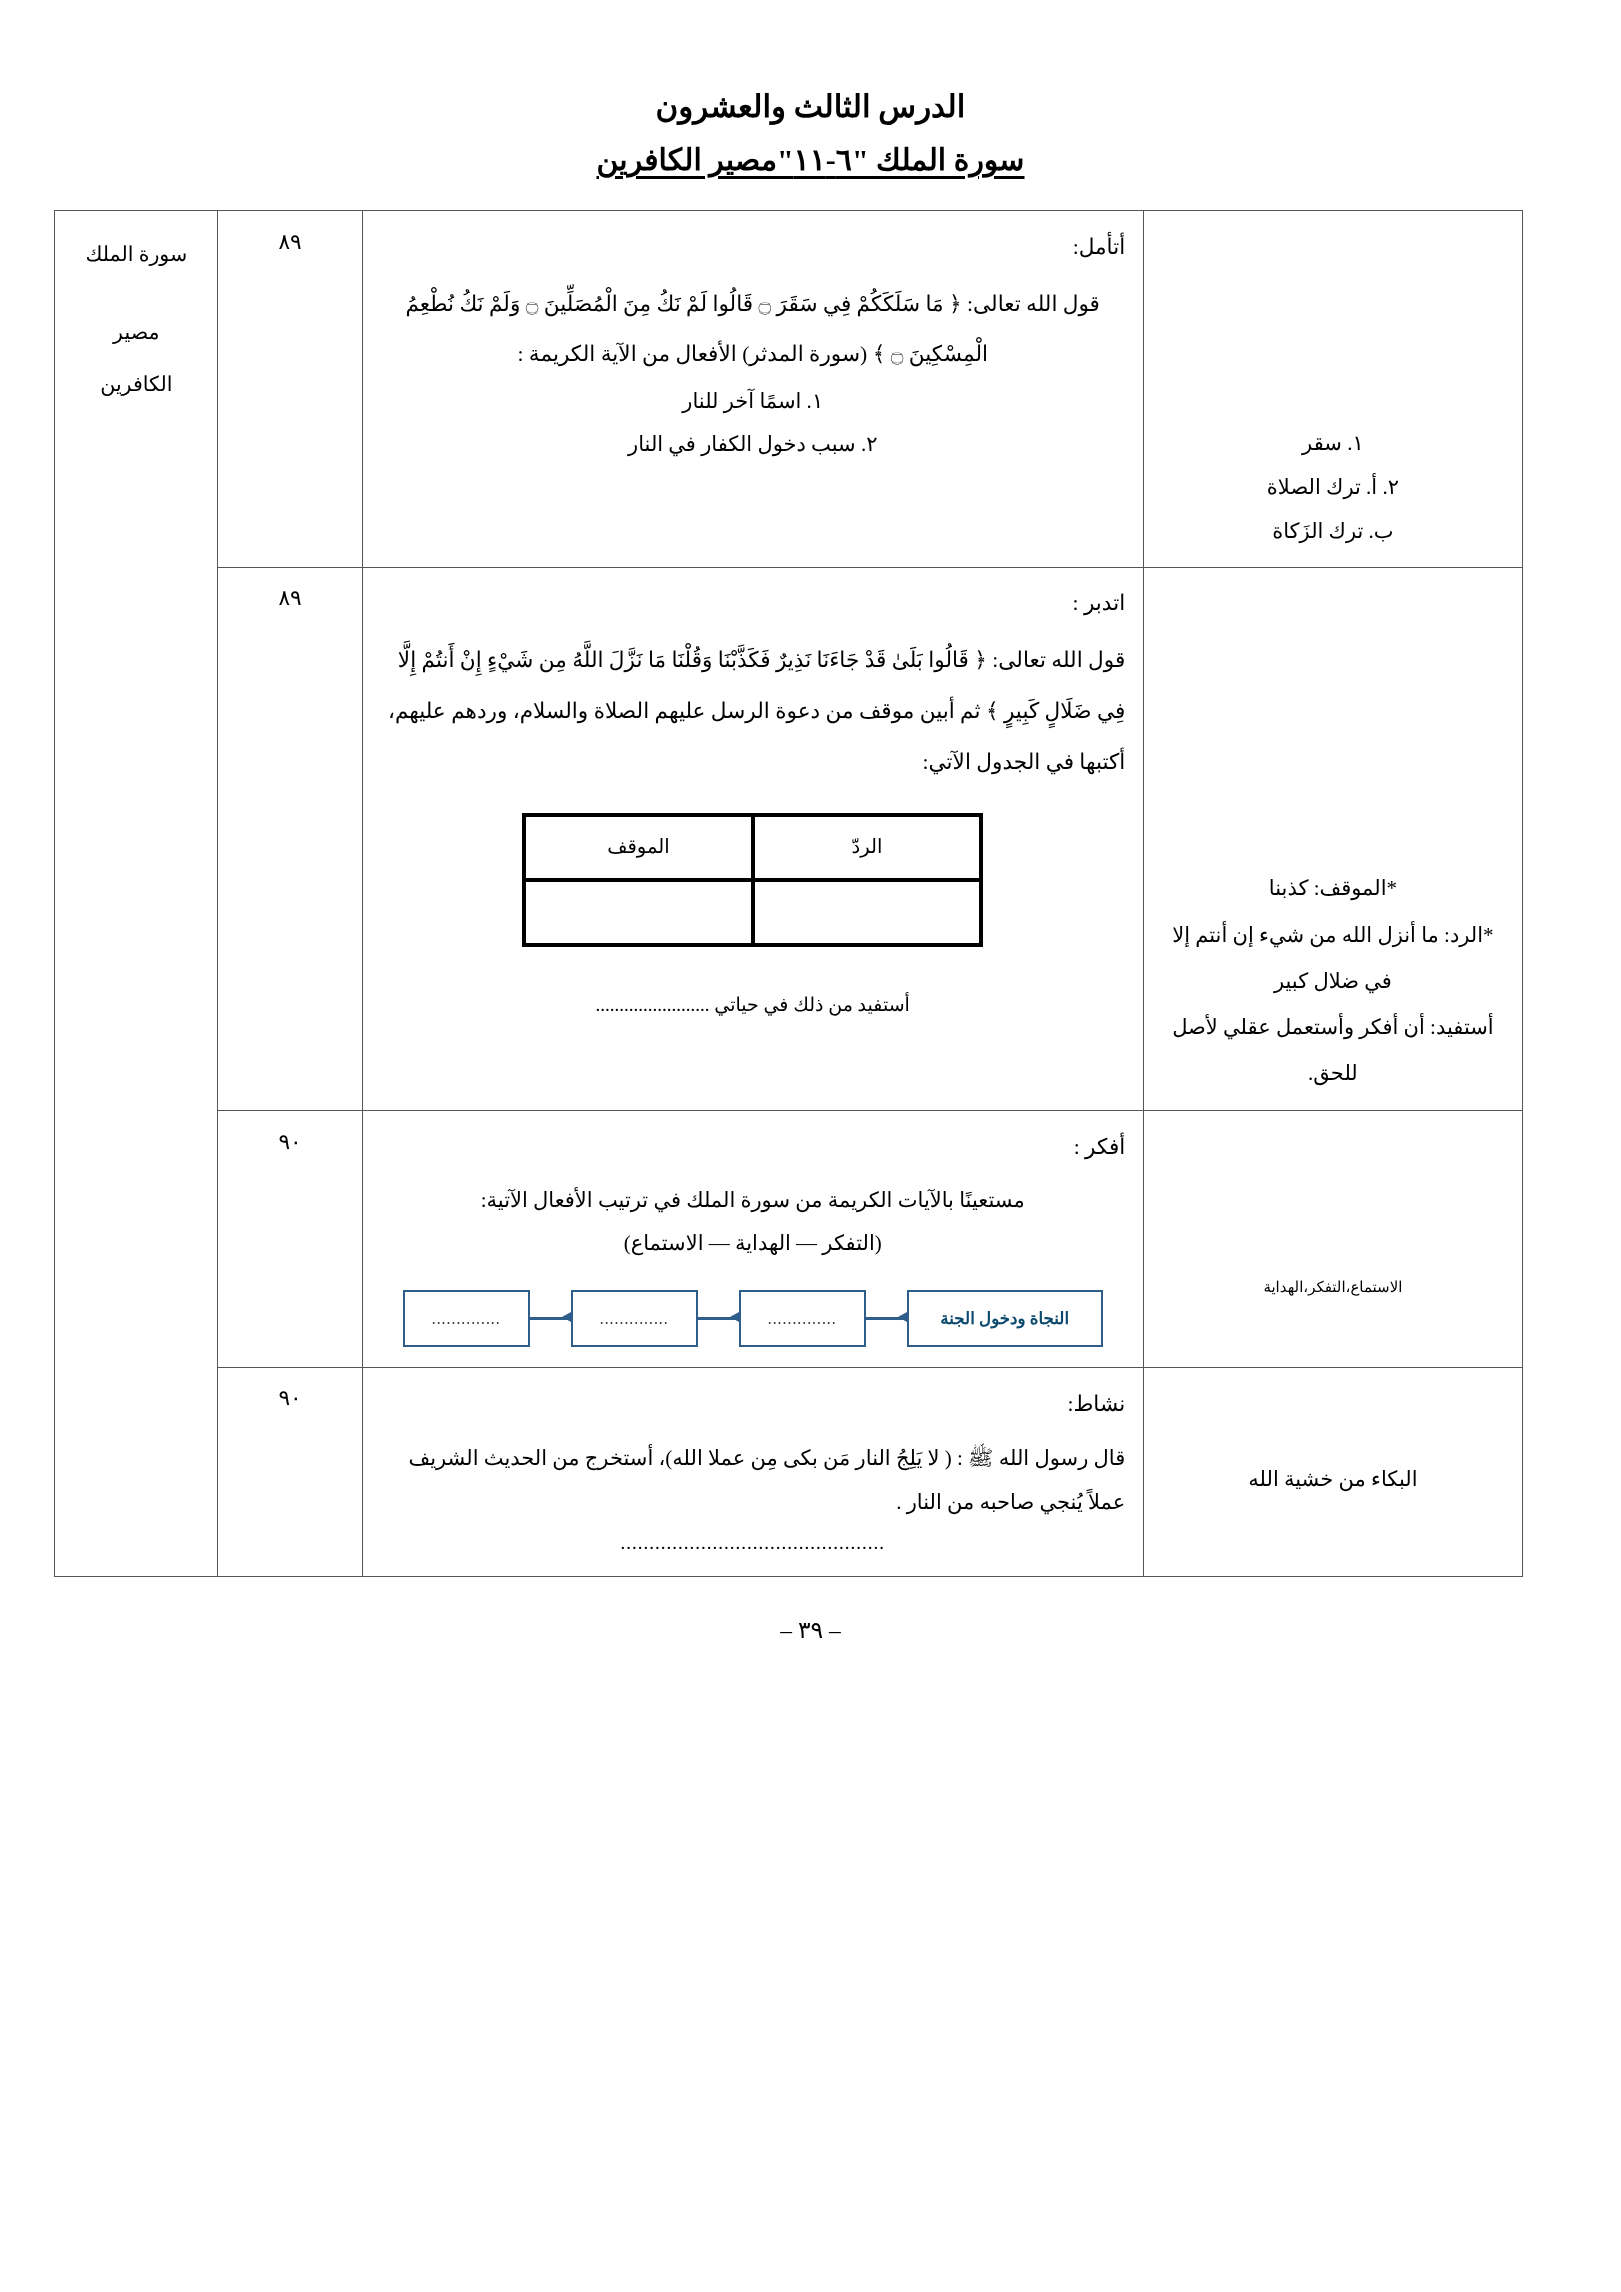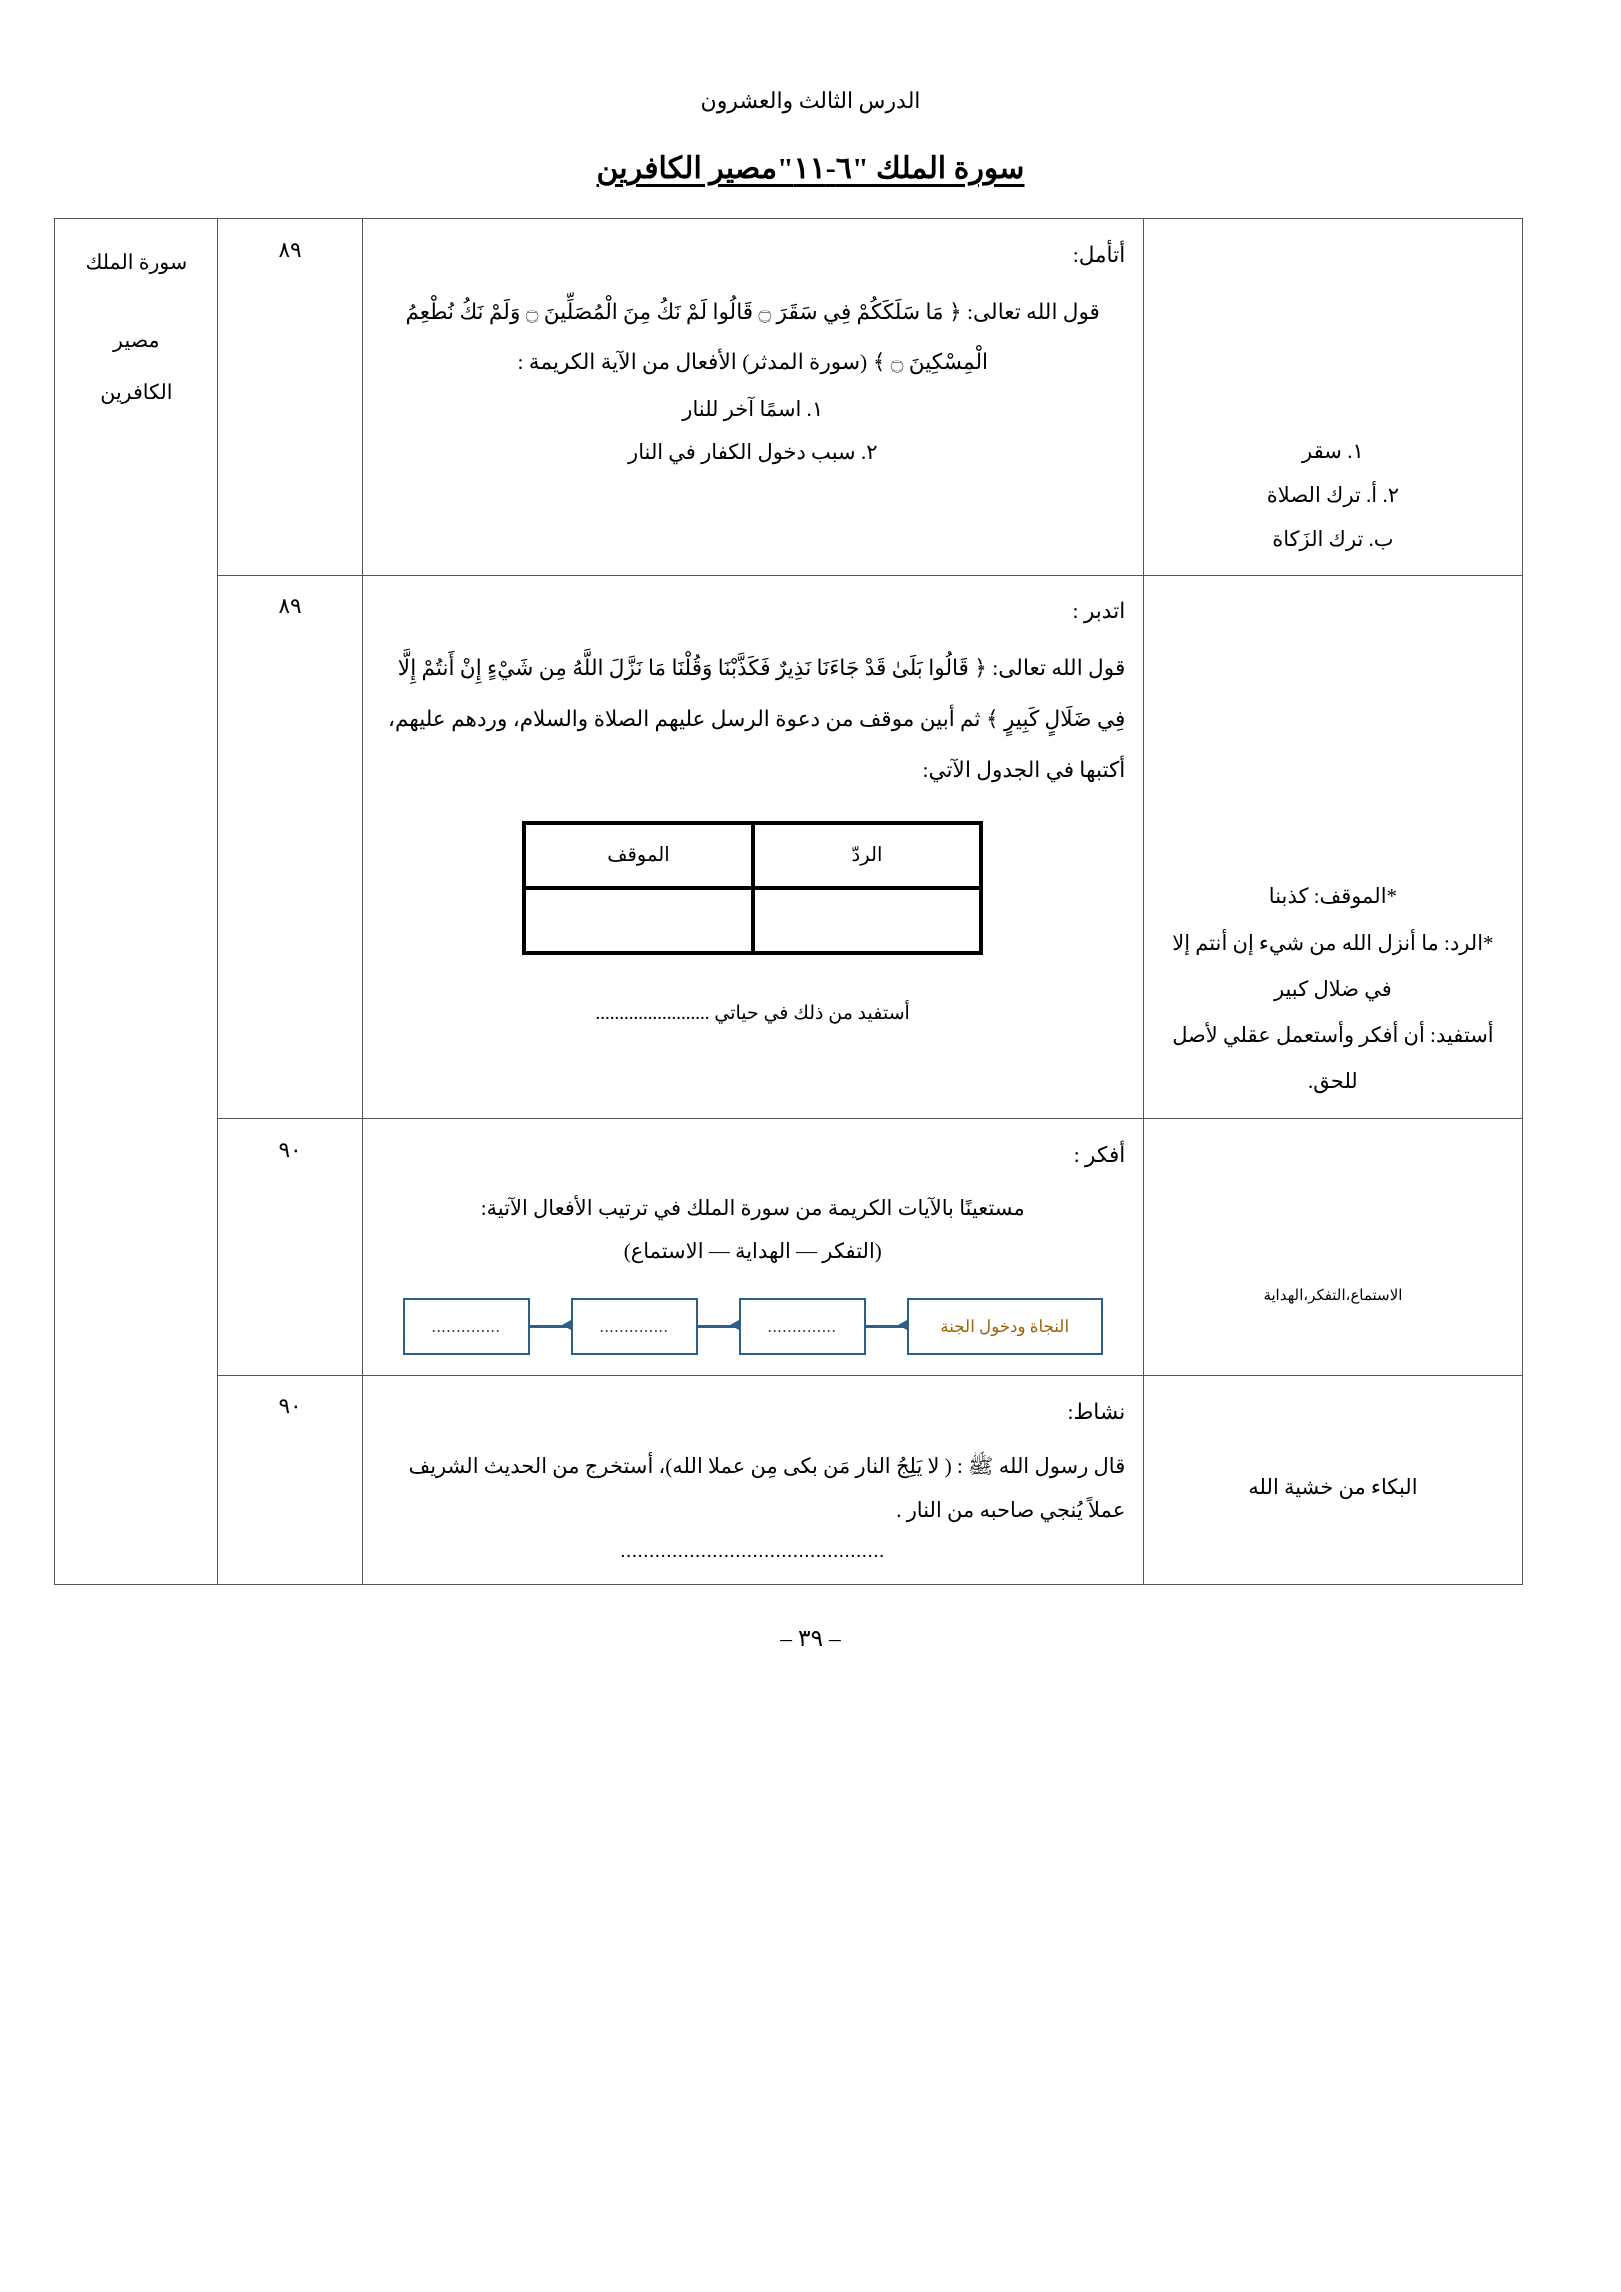--- a/index.html
+++ b/index.html
@@ -19,24 +19,24 @@
     height: 2293px;
     box-sizing: border-box;
     padding: 88px 98px 39px 98px;
     position: relative;
   }
   .title-block {
     text-align: center;
     margin-bottom: 33px;
   }
   .title-main {
-    font-size: 22px;
-    font-weight: normal;
+    font-size: 31px;
+    font-weight: bold;
     letter-spacing: 0px;
-    margin-bottom: 36px;
+    margin-bottom: 17px;
   }
   .title-sub {
     font-size: 30px;
     font-weight: bold;
     text-decoration: underline;
     text-underline-offset: 5.9px;
   }
   table.main {
     border-collapse: collapse;
     width: 1323px;
@@ -147,22 +147,22 @@
     margin-bottom: 5.9px;
     gap: 0px;
   }
   .flow-box {
     border: 2.9px solid #2e5f8a;
     height: 57px;
     display: flex;
     align-items: center;
     justify-content: center;
     font-size: 16.7px;
-    color: #a16207;
-    font-weight: normal;
+    color: #0c4a6e;
+    font-weight: bold;
     box-sizing: border-box;
   }
   .flow-box.plain {
     width: 127px;
     font-weight: normal;
     color: #333;
     font-size: 15.7px;
     letter-spacing: 1px;
   }
   .flow-box.filled {

